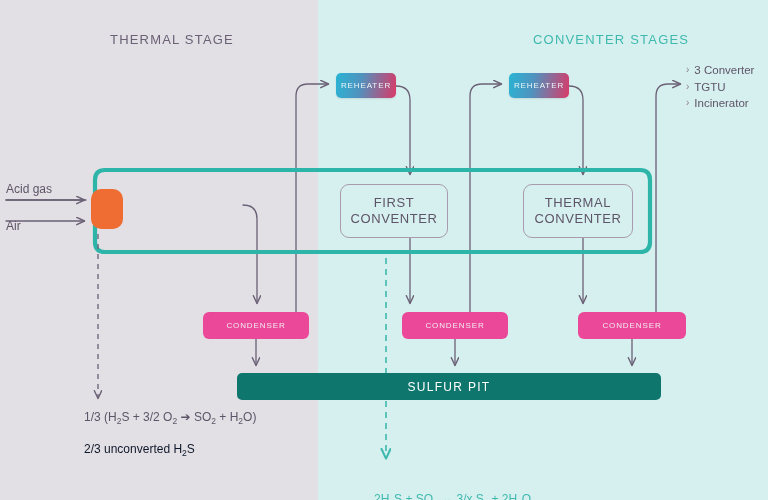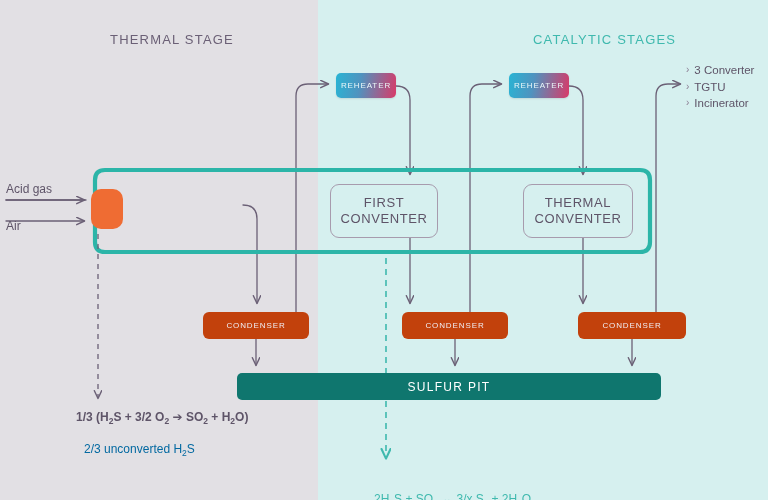--- a/index.html
+++ b/index.html
@@ -39,37 +39,37 @@
   .converter-box{
     border:1px solid #a79bad;
     border-radius:9px;
     background:transparent;
     color:#5e5468;
     font-size:13px;
     letter-spacing:0.6px;
     line-height:1.25;
   }
   #node-furnace{left:137px;top:185px;width:106px;height:52px;}
-  #node-first-converter{left:330px;top:184px;width:108px;height:54px;}
+  #node-first-converter{left:340px;top:184px;width:108px;height:54px;}
   #node-second-converter{left:523px;top:184px;width:110px;height:54px;}
 
   .reheater-box{
     border-radius:5px;
     color:#eaf7f8;
     font-size:8px;
     letter-spacing:0.9px;
     background:linear-gradient(100deg,#29b4d4 0%,#4f93bf 40%,#d93a68 100%);
     box-shadow:0 1px 2px rgba(0,0,0,.10);
   }
   #node-reheater-1{left:336px;top:73px;width:60px;height:25px;}
   #node-reheater-2{left:509px;top:73px;width:60px;height:25px;}
 
   .condenser-box{
     border-radius:6px;
-    background:#c2410c;
+    background:#ec4899;
     color:#f0ecf2;
     font-size:8px;
     letter-spacing:0.9px;
   }
   #node-condenser-1{left:203px;top:312px;width:106px;height:27px;}
   #node-condenser-2{left:402px;top:312px;width:106px;height:27px;}
   #node-condenser-3{left:578px;top:312px;width:108px;height:27px;}
 
   #node-sulfur-pit{
     left:237px;top:373px;width:424px;height:27px;
@@ -81,43 +81,43 @@
     left:91px;top:189px;width:32px;height:40px;
     border-radius:10px;background:#ef6c33;
   }
 
   
   .label{position:absolute;white-space:nowrap;}
   #label-acid-gas{left:6px;top:182px;font-size:12px;color:#5e5468;}
   #label-air{left:6px;top:219px;font-size:12px;color:#5e5468;}
 
   .eq{position:absolute;font-size:12px;white-space:nowrap;}
-  #eq-thermal-1{left:76px;top:410px;color:#5e5468;font-weight:bold;}
-  #eq-thermal-2{left:84px;top:442px;color:#0369a1;}
+  #eq-thermal-1{left:84px;top:410px;color:#5e5468;}
+  #eq-thermal-2{left:84px;top:442px;color:#0f172a;}
   #eq-claus{left:374px;top:468px;color:#3fb9ae;margin-top:24px;}
   .eq sub{font-size:8.5px;vertical-align:baseline;position:relative;top:2.5px;}
 
   
   #outputs{position:absolute;left:686px;top:62px;}
   .output-row{
     display:flex;align-items:flex-start;gap:5px;
     font-size:11.5px;color:#5e5468;line-height:16.5px;white-space:nowrap;
   }
   .chev{color:#8c7f94;font-size:10px;line-height:16.5px;}
 </style>
 </head>
 <body>
 
 <div id="stage">
 
   <div class="band" id="band-thermal"></div>
   <div class="band" id="band-catalytic"></div>
 
   <div class="stage-title" id="title-thermal">THERMAL STAGE</div>
-  <div class="stage-title" id="title-catalytic">CATALYTIC STAGES</div>
+  <div class="stage-title" id="title-catalytic">CONVENTER STAGES</div>
 
   <svg id="lines" viewBox="0 0 768 500">
     <defs>
       <marker id="ah" markerWidth="9" markerHeight="9" refX="6.2" refY="3.2" orient="auto" markerUnits="strokeWidth">
         <path d="M0.6,0.4 L6.6,3.2 L0.6,6.0" fill="none" stroke="#6b6076" stroke-width="1.1" stroke-linecap="round" stroke-linejoin="round"></path>
       </marker>
       <marker id="ah-teal" markerWidth="9" markerHeight="9" refX="6.2" refY="3.2" orient="auto" markerUnits="strokeWidth">
         <path d="M0.6,0.4 L6.6,3.2 L0.6,6.0" fill="none" stroke="#3fb9ae" stroke-width="1.3" stroke-linecap="round" stroke-linejoin="round"></path>
       </marker>
     </defs>

